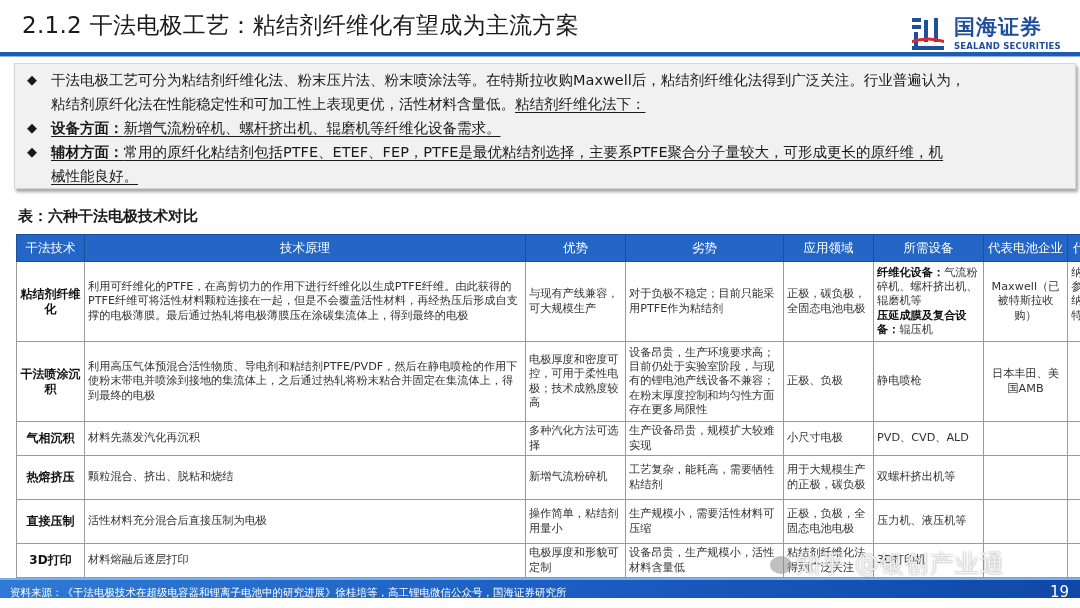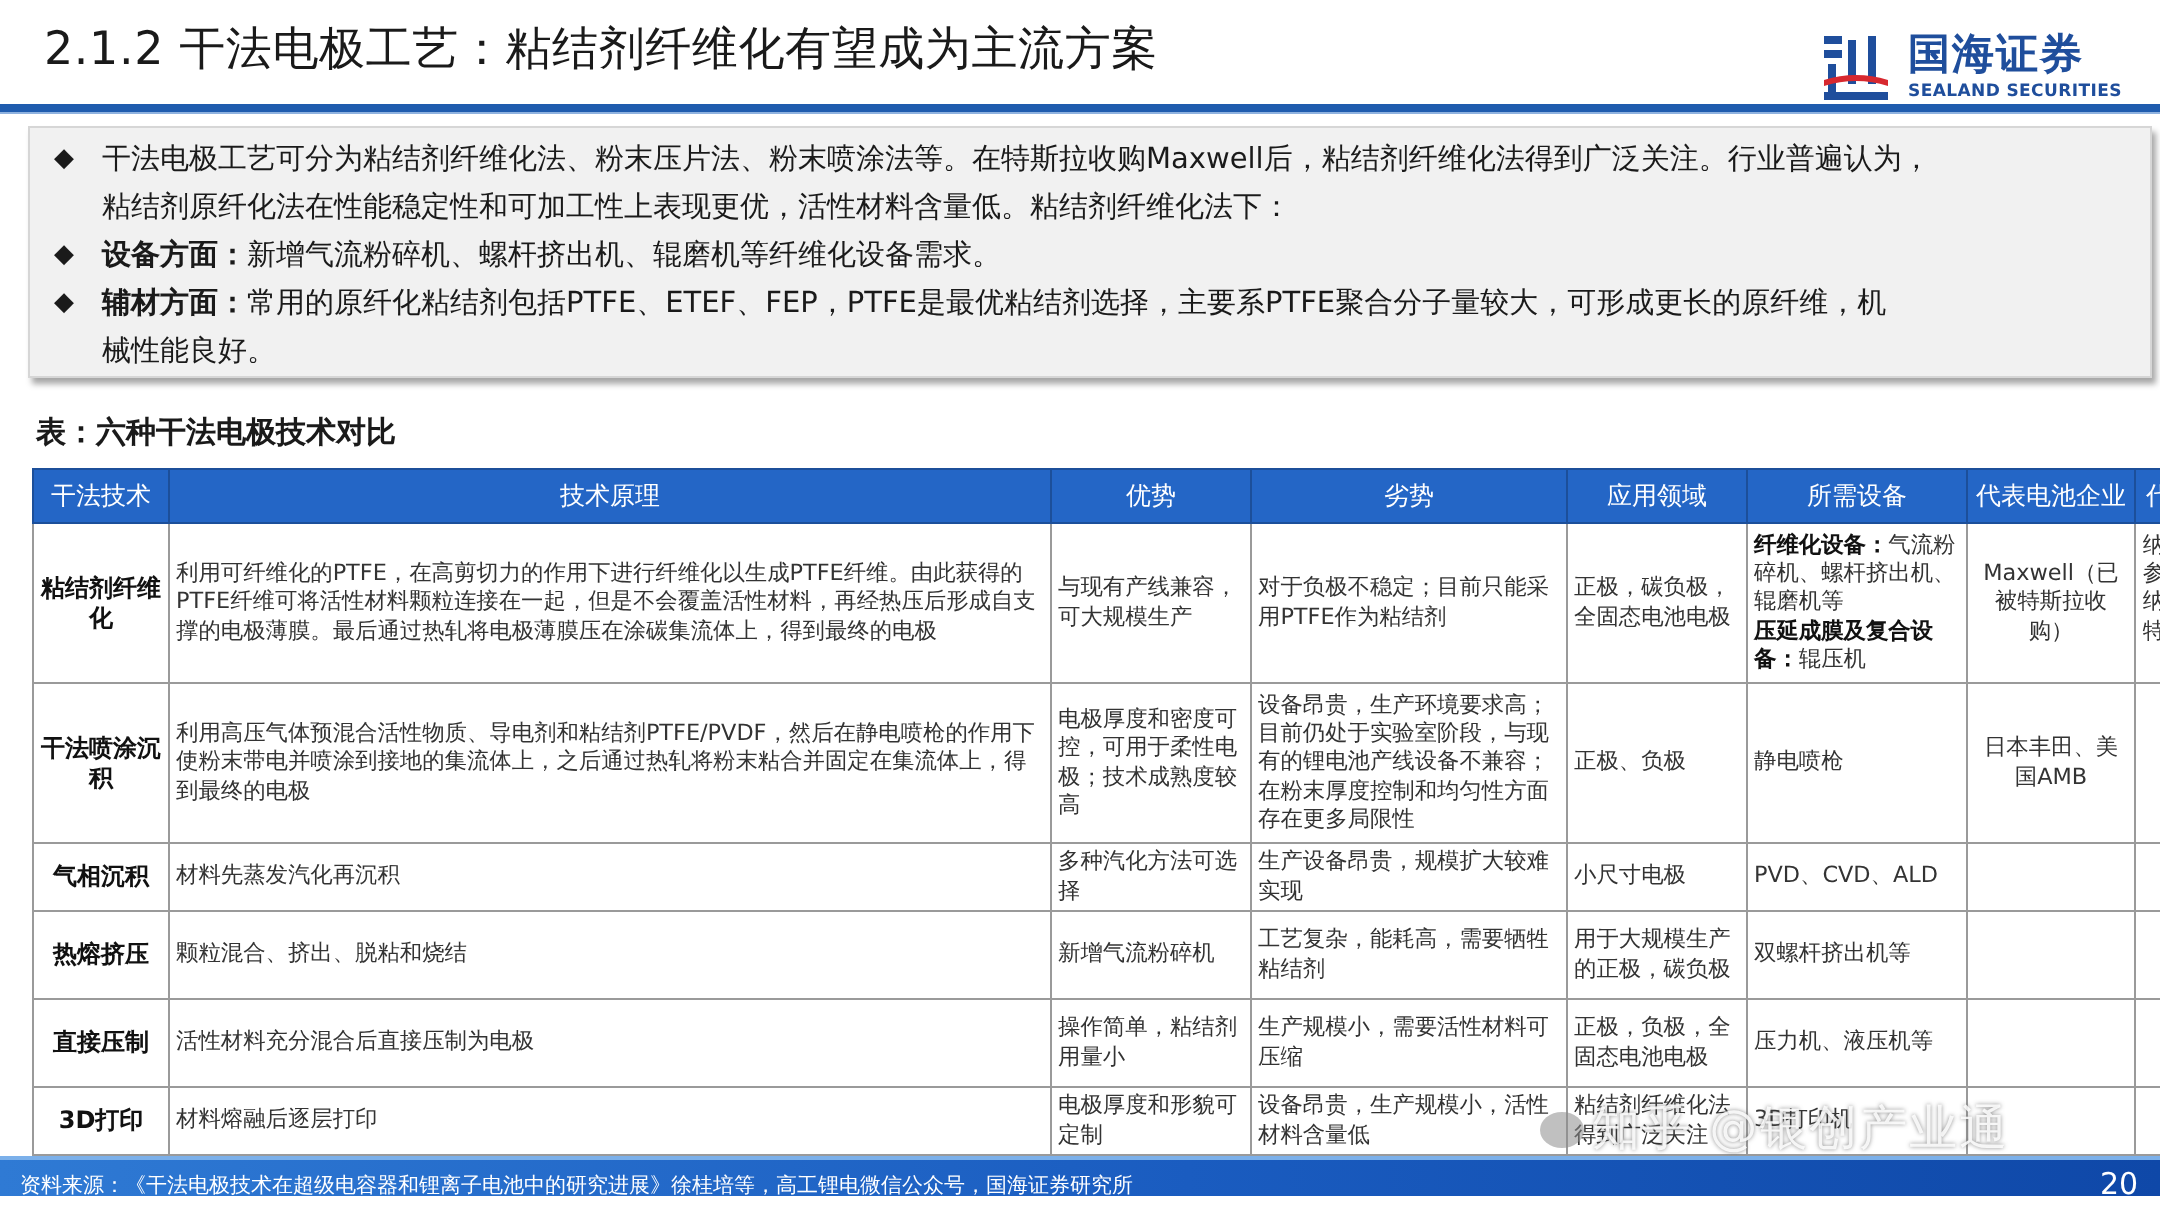--- a/index.html
+++ b/index.html
@@ -29,21 +29,21 @@
     position: absolute; left: 14px; top: 63px; width: 1070px; height: 126px;
     background: #f1f1f1; border: 1px solid #d6d6d6;
     box-shadow: 2px 3px 3px rgba(0,0,0,0.35);
     box-sizing: border-box; width: 1062px;
   }
   .bullet {
     position: absolute; left: 12px; font-size: 14.5px; line-height: 24px; color: #1a1a1a;
   }
   .bullet .dia { position: absolute; left: 0; top: 0; font-size: 13px; }
   .bullet .txt { position: absolute; left: 24px; width: 1010px; }
-  .u { text-underline-offset: 3px; }
+  .u { text-decoration: underline; text-underline-offset: 3px; }
   .b { font-weight: bold; }
 
   .table-caption {
     position: absolute; left: 18px; top: 207px; font-size: 15px; font-weight: bold; color: #1a1a1a;
   }
   table.cmp {
     position: absolute; left: 16px; top: 234px; width: 1058px;
     border-collapse: collapse; table-layout: fixed;
     font-size: 11.2px; line-height: 14.2px; color: #333;
   }
@@ -208,14 +208,14 @@
       <td class="center"></td>
     </tr>
   </tbody>
 </table>
 
 <div class="watermark"><span class="wm-icon"></span><span>知乎 @银创产业通</span></div>
 
 <div class="footer">
   <div class="source">资料来源：《干法电极技术在超级电容器和锂离子电池中的研究进展》徐桂培等，高工锂电微信公众号，国海证券研究所</div>
   <div class="disclaimer">请务必阅读报告附注中的风险提示和免责声明</div>
-  <div class="pageno">20</div>
+  <div class="pageno">19</div>
 </div>
 
 </body></html>

